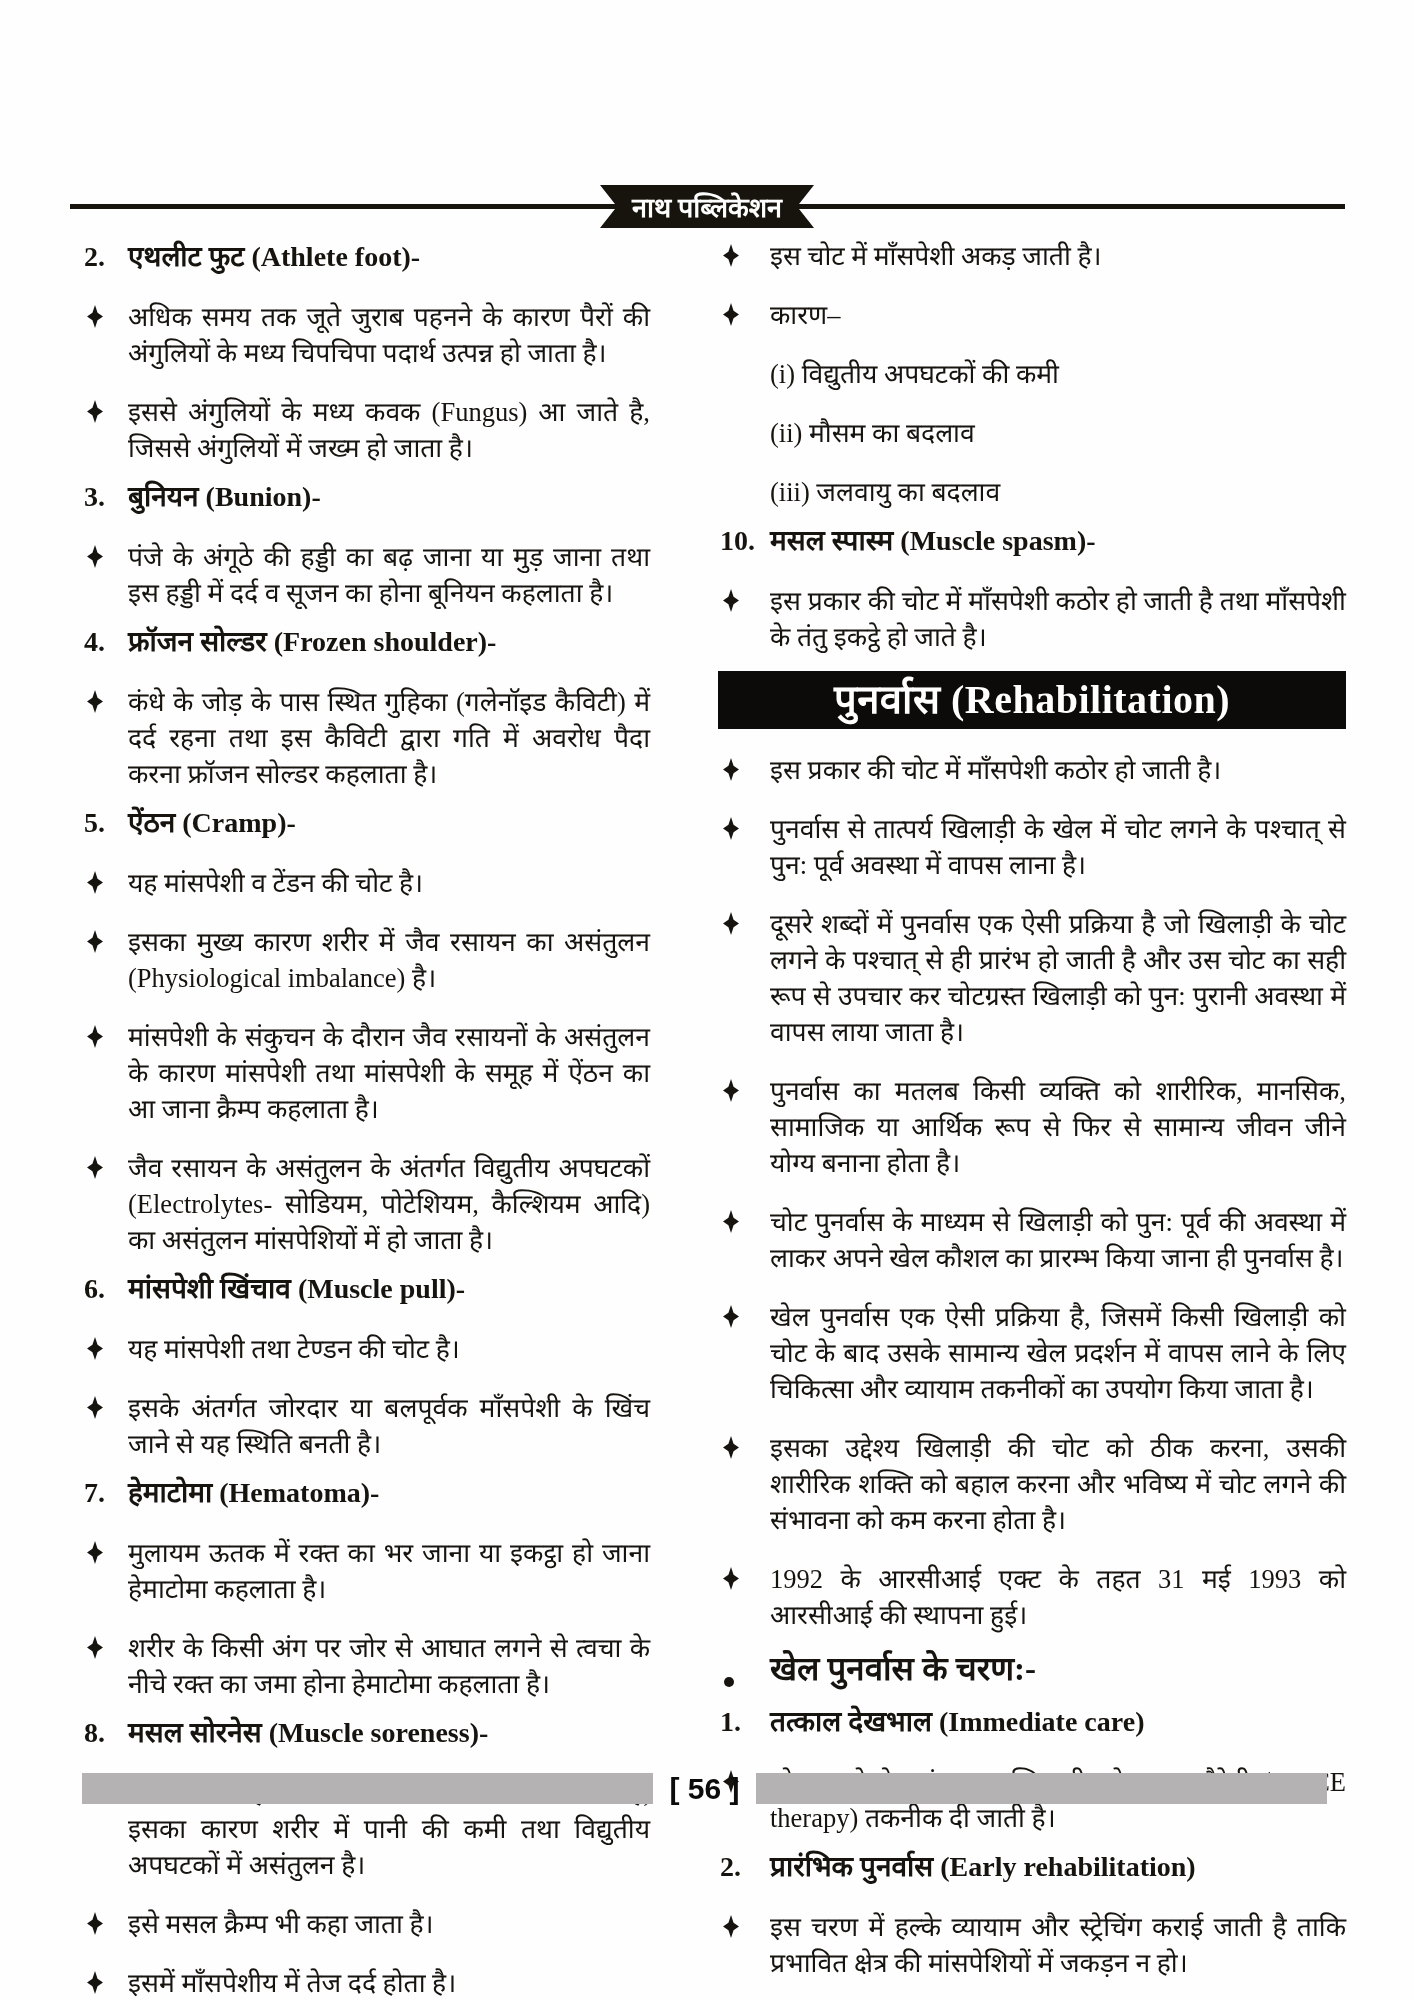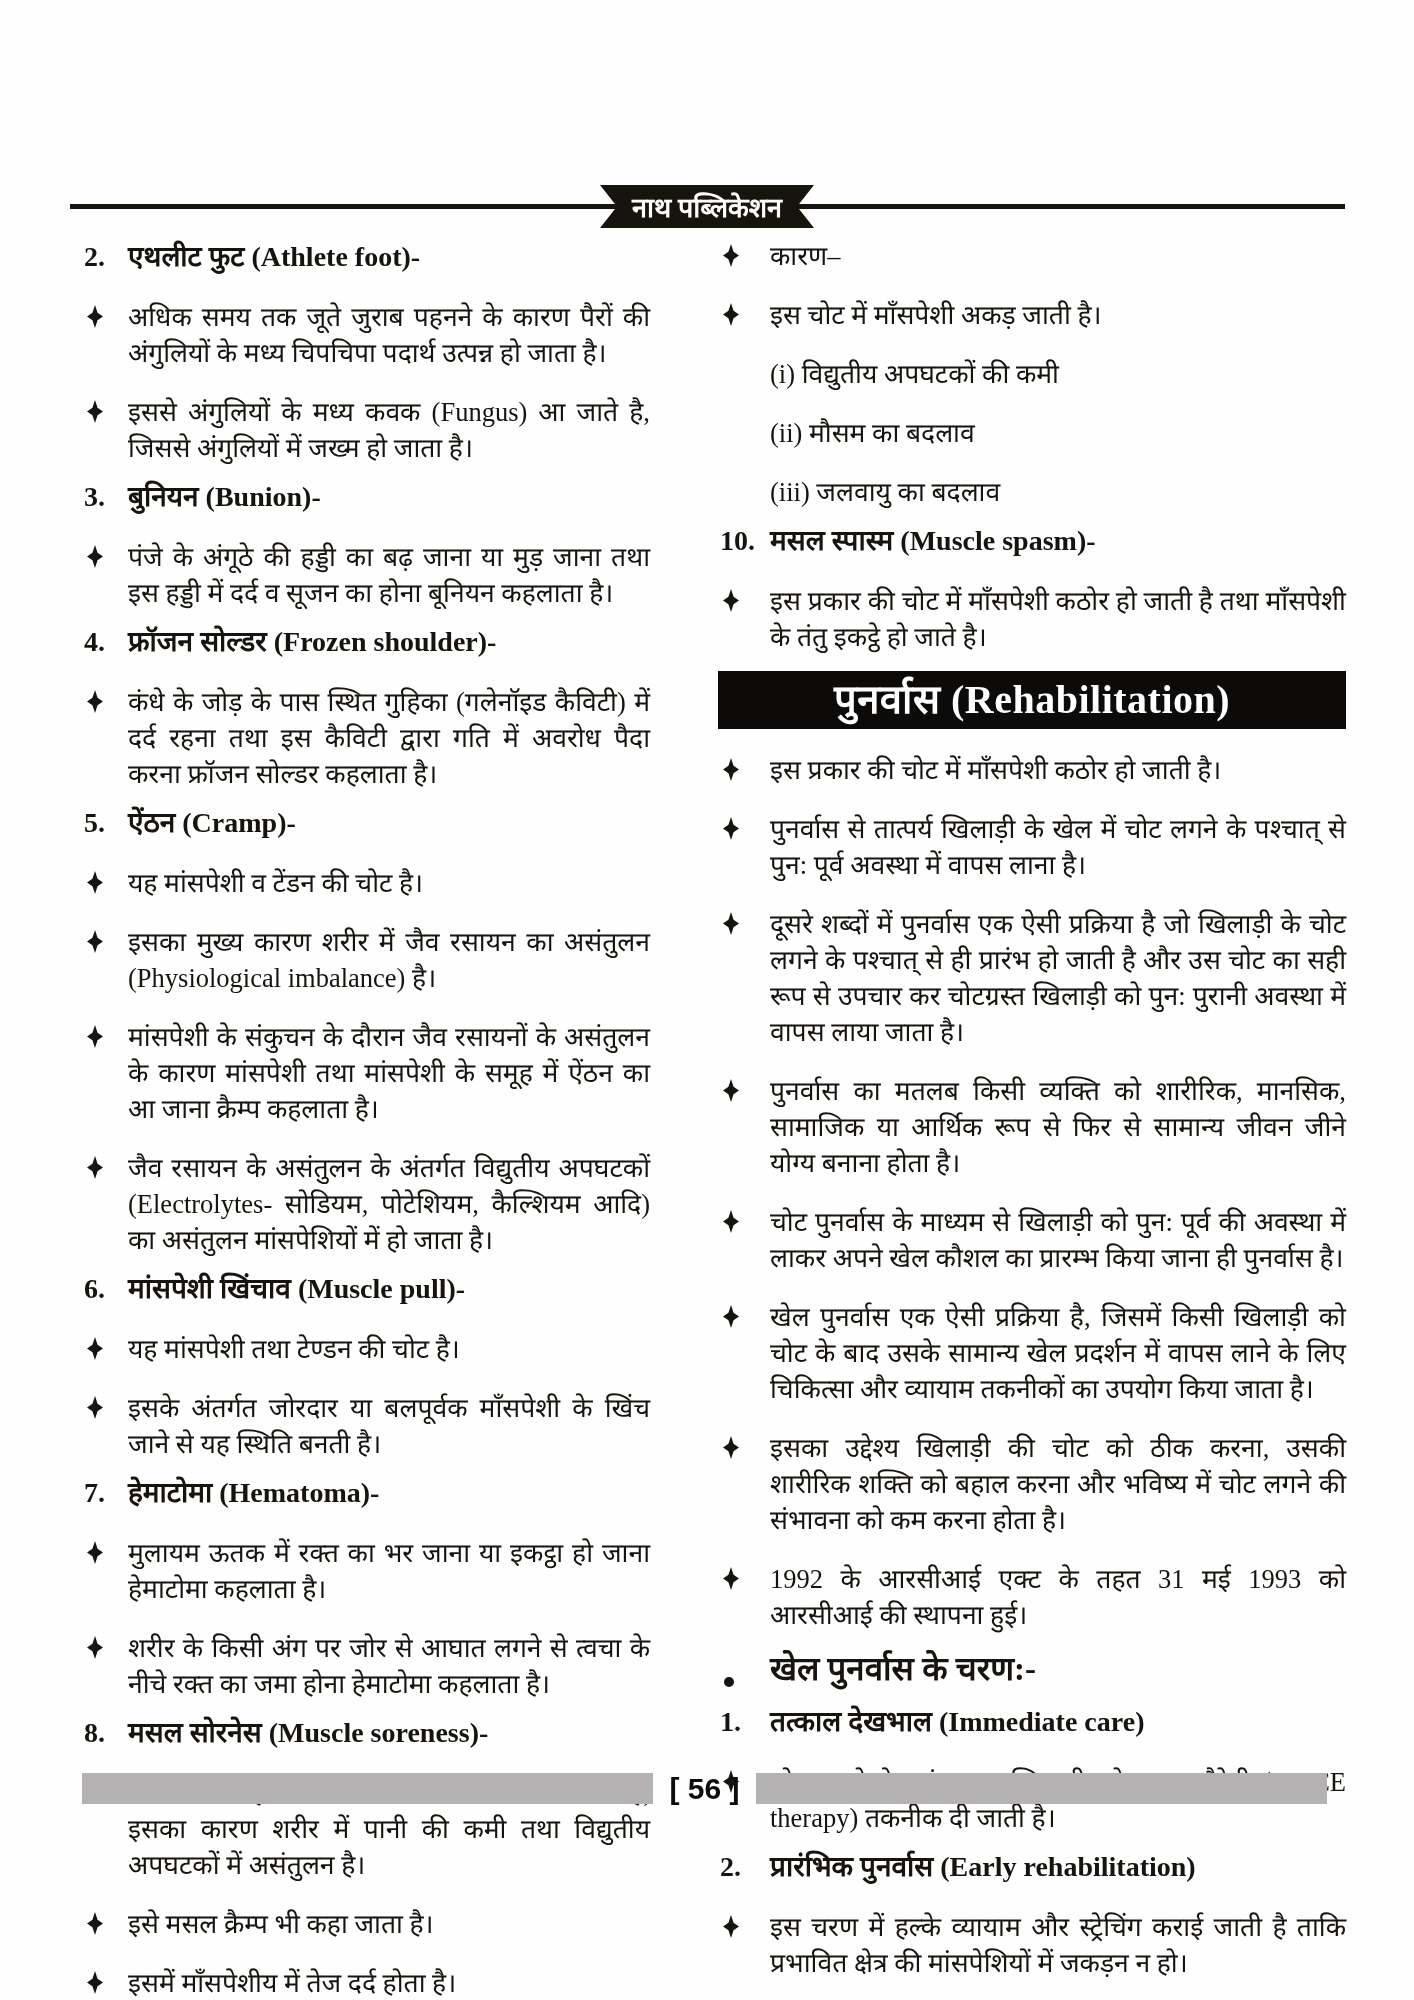--- a/index.html
+++ b/index.html
@@ -230,25 +230,25 @@
           <div class="text">इसमें माँसपेशीय में तेज दर्द होता है।</div>
         </div>
         <div class="block heading">
           <span class="marker">9.</span>
           <div class="text">मसल ट्विचिंग (Muscle twitching)-</div>
         </div>
       </section>
     <section class="col col-right" id="col-right">
         <div class="block bullet">
           <span class="marker"><i class="diamond"></i></span>
+          <div class="text">इस चोट में माँसपेशी अकड़ जाती है।</div>
+        </div>
+        <div class="block bullet">
+          <span class="marker"><i class="diamond"></i></span>
           <div class="text">कारण–</div>
-        </div>
-        <div class="block bullet">
-          <span class="marker"><i class="diamond"></i></span>
-          <div class="text">इस चोट में माँसपेशी अकड़ जाती है।</div>
         </div>
         <div class="block sub">
           <span class="marker"></span>
           <div class="text">(i) विद्युतीय अपघटकों की कमी</div>
         </div>
         <div class="block sub">
           <span class="marker"></span>
           <div class="text">(ii) मौसम का बदलाव</div>
         </div>
         <div class="block sub">

